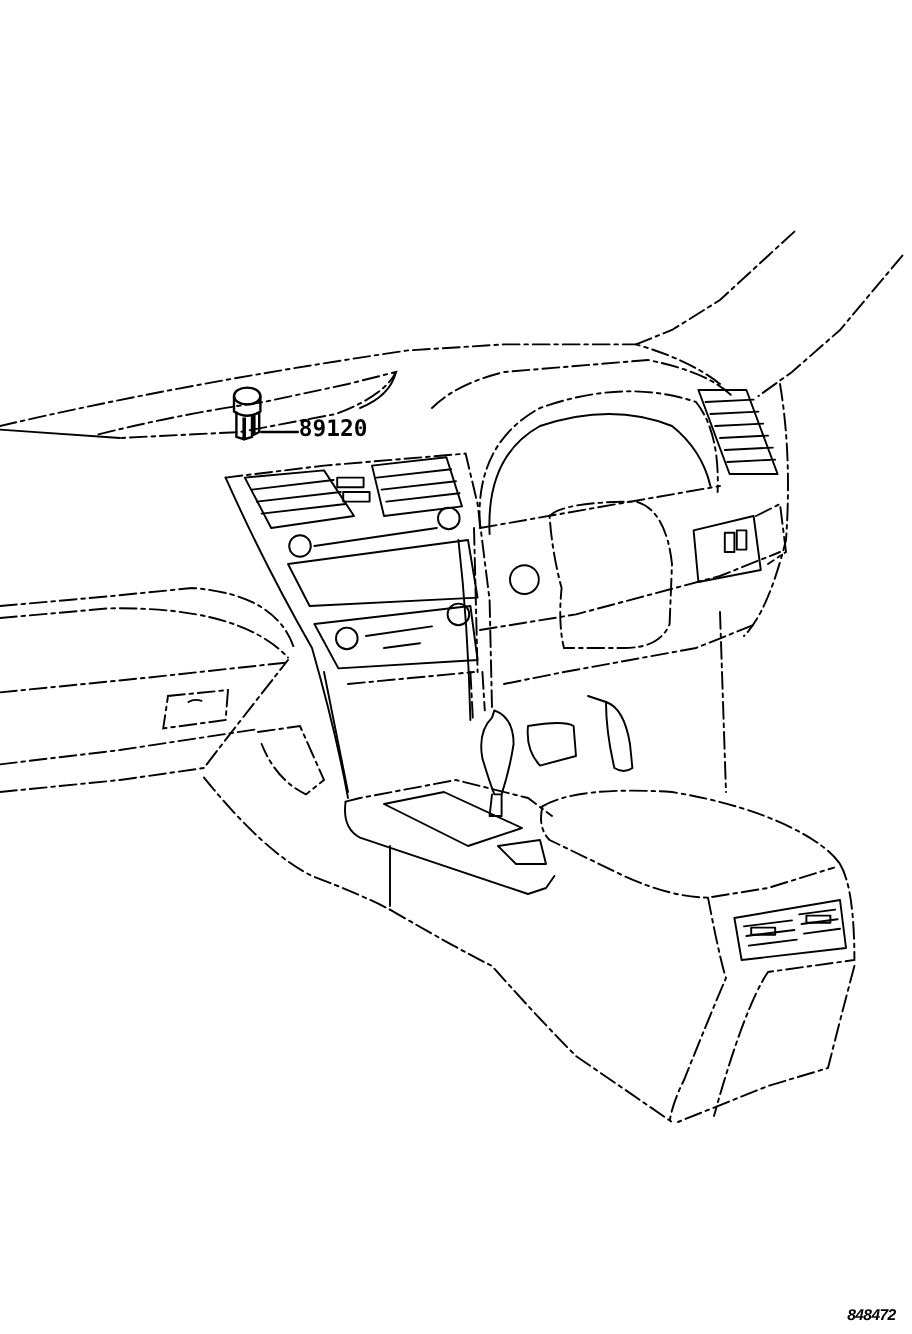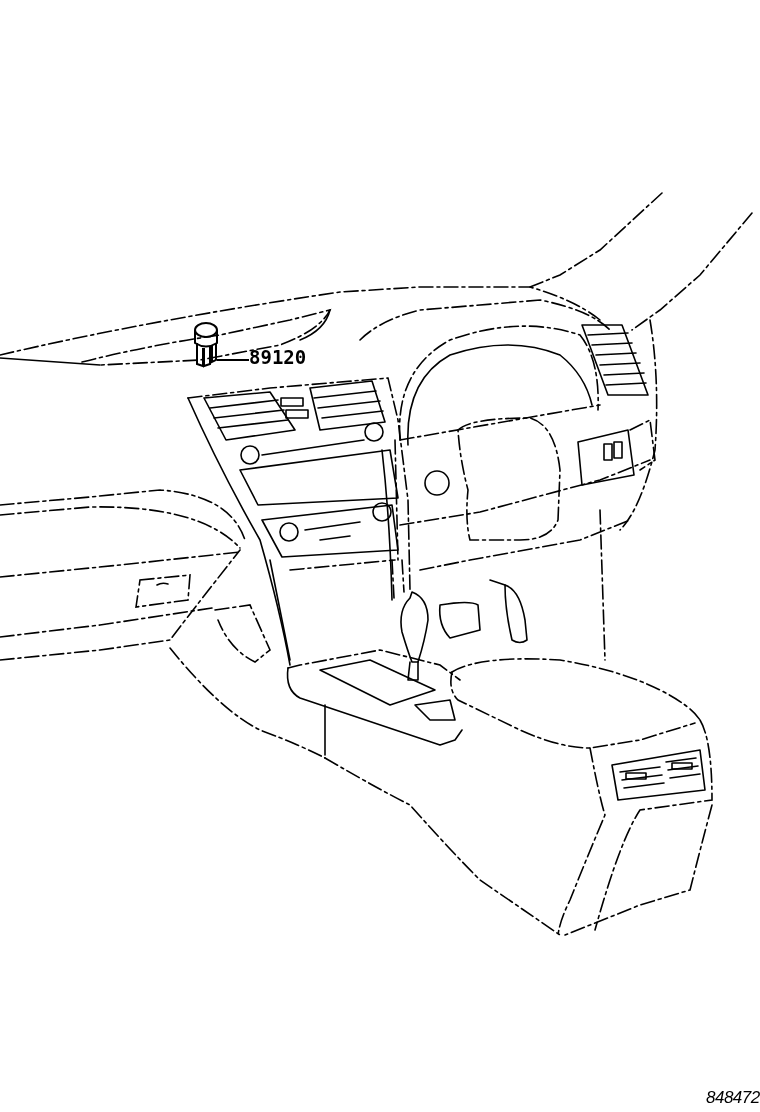--- a/index.html
+++ b/index.html
@@ -9,21 +9,21 @@
   .ln { fill: none; stroke: #000; stroke-width: 1.6; stroke-linecap: round; stroke-linejoin: round; }
   .dsh { fill: none; stroke: #000; stroke-width: 1.6; stroke-dasharray: 14 4 3 4; stroke-linecap: round; }
   .thk { fill: none; stroke: #000; stroke-width: 2; }
   .callout-label {
     position: absolute; left: 249px; top: 348px;
     font-family: "DejaVu Sans Mono", monospace; font-weight: bold; font-size: 19px;
     color: #000; letter-spacing: 0px; line-height: 1;
   }
   .figure-id {
     position: absolute; left: 706px; top: 1088px;
-    font-family: "Liberation Sans", sans-serif; font-weight: normal; font-size: 17px;
+    font-family: "Liberation Sans", sans-serif; font-weight: bold; font-size: 13px;
     color: #000; font-style: italic; letter-spacing: -0.5px;
   }
 </style>
 </head>
 <body>
 
 <div class="canvas">
   <svg class="drawing" width="760" height="1112" viewBox="0 0 760 1112">
 
     <path class="dsh" d="M662 193 L600 250 L560 275 L530 287"></path>

